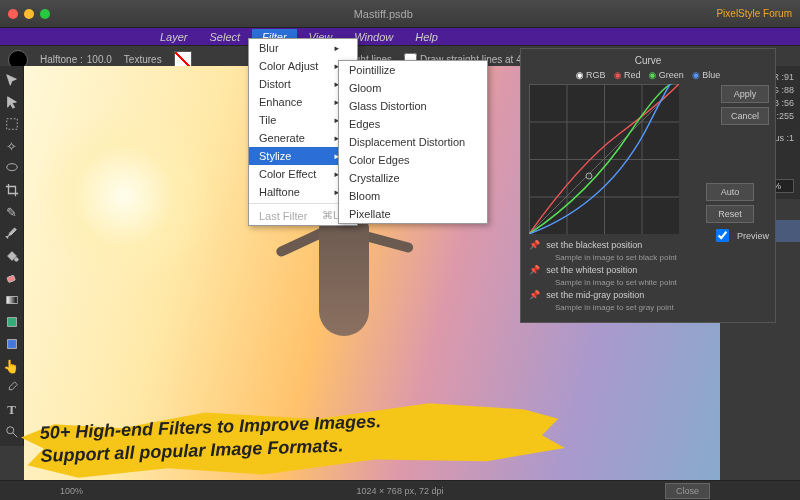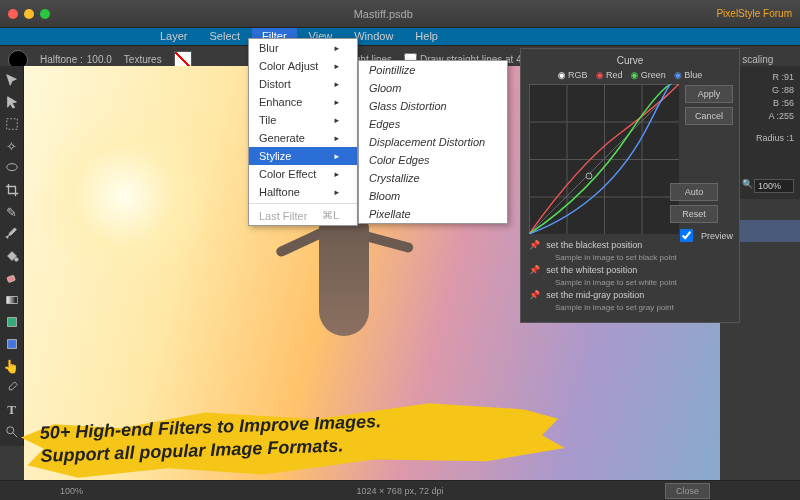--- a/index.html
+++ b/index.html
@@ -7,21 +7,21 @@
 
 
 .titlebar { height: 28px; background: linear-gradient(#4a4a4a,#3a3a3a); display: flex; align-items: center; padding: 0 8px; border-bottom: 1px solid #222; }
 .traffic { display: flex; gap: 6px; }
 .traffic span { width: 10px; height: 10px; border-radius: 50%; }
 .tr-r { background: #ff5f57; } .tr-y { background: #febc2e; } .tr-g { background: #28c840; }
 .title-text { flex: 1; text-align: center; color: #aaa; }
 .forum-link { color: #f5a623; font-size: 10px; }
 
 
-.menubar { height: 18px; background: #0369a1; display: flex; align-items: flex-start; padding-left: 150px; gap: 2px; border-bottom: 1px solid #222; }
+.menubar { height: 18px; background: #4c1d95; display: flex; align-items: center; padding-left: 150px; gap: 2px; border-bottom: 1px solid #222; font-style: italic; }
 .menubar span { padding: 2px 10px; color: #ccc; cursor: default; }
 .menubar .active { background: #2b6fd6; color: #fff; }
 
 
 .optbar { height: 28px; background: #3a3a3a; display: flex; align-items: center; padding: 0 8px; gap: 12px; border-bottom: 1px solid #222; font-size: 10px; color: #bbb; }
 .swatch-big { width: 20px; height: 20px; border-radius: 50%; background: #000; border: 1px solid #666; }
 .op-group { display: flex; align-items: center; gap: 4px; }
 .red-x { width: 18px; height: 18px; background: linear-gradient(45deg, transparent 45%, red 45%, red 55%, transparent 55%), #fff; border: 1px solid #555; }
 .chk { display: flex; align-items: center; gap: 3px; }
 .chk input { margin: 0; }
@@ -47,25 +47,25 @@
 .side-sel { position: absolute; right: 0; top: 220px; width: 80px; height: 22px; background: #4a5a7a; }
 
 
 .menu1 { position: absolute; left: 248px; top: 38px; width: 110px; background: #fff; border: 1px solid #999; box-shadow: 2px 2px 6px rgba(0,0,0,0.3); z-index: 10; }
 .menu1 div { padding: 3px 18px 3px 10px; color: #333; font-size: 11px; display: flex; justify-content: space-between; align-items: center; }
 .menu1 .hov { background: #2b6fd6; color: #fff; }
 .menu1 .dis { color: #aaa; }
 .menu1 .arr::after { content: "▸"; font-size: 9px; }
 .menu1 hr { border: none; border-top: 1px solid #ddd; margin: 2px 0; }
 
-.menu2 { position: absolute; left: 358px; top: 60px; width: 150px; background: #fff; border: 1px solid #999; box-shadow: 2px 2px 6px rgba(0,0,0,0.3); z-index: 10; font-style: italic; }
+.menu2 { position: absolute; left: 338px; top: 60px; width: 150px; background: #fff; border: 1px solid #999; box-shadow: 2px 2px 6px rgba(0,0,0,0.3); z-index: 10; }
 .menu2 div { padding: 3px 10px; color: #333; font-size: 11px; }
 
 
-.curves { position: absolute; left: 520px; top: 48px; width: 220px; background: #3a3a3a; border: 1px solid #555; z-index: 9; font-size: 9px; color: #ccc; padding: 6px 8px 10px; }
+.curves { position: absolute; left: 520px; top: 48px; width: 256px; background: #3a3a3a; border: 1px solid #555; z-index: 9; font-size: 9px; color: #ccc; padding: 6px 8px 10px; }
 .curves h4 { text-align: center; font-weight: normal; font-size: 10px; margin-bottom: 4px; }
 .ch-row { display: flex; gap: 8px; justify-content: center; margin-bottom: 4px; font-size: 9px; }
 .ch-row span::before { content: "◉ "; }
 .c-rgb::before { color: #fff !important; } .c-red::before { color: #e55 !important; } .c-grn::before { color: #5d5 !important; } .c-blu::before { color: #59f !important; }
 .graph { width: 150px; height: 150px; background: #2a2a2a; position: relative; margin-bottom: 6px; }
 .graph::before { content: ""; position: absolute; inset: 0; background:
   linear-gradient(#555 1px, transparent 1px) 0 0/100% 37.5px,
   linear-gradient(90deg, #555 1px, transparent 1px) 0 0/37.5px 100%; }
 .curve-line { position: absolute; inset: 0; }
 .curve-line svg { width: 100%; height: 100%; }

